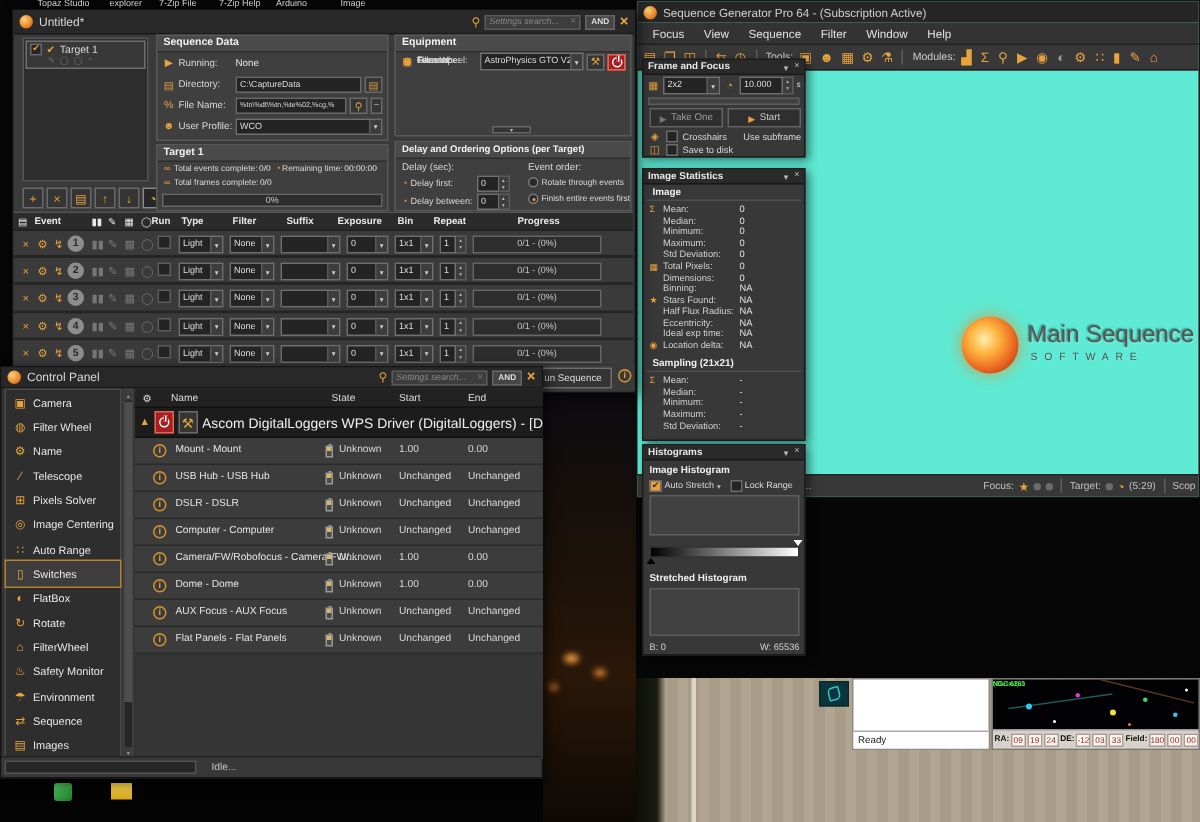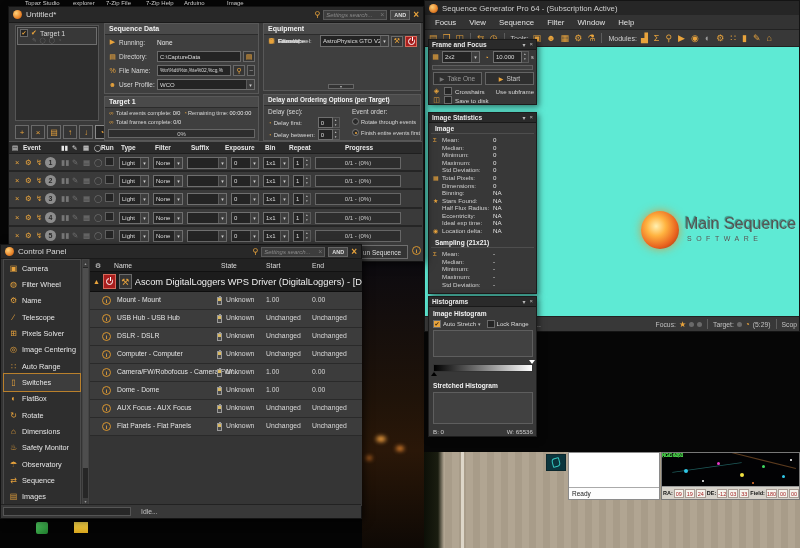--- a/index.html
+++ b/index.html
@@ -1066,31 +1066,31 @@
           <span>FlatBox</span>
         </div>
 
         <div class="side-item">
           <span class="ic og">↻</span>
           <span>Rotate</span>
         </div>
 
         <div class="side-item">
           <span class="ic og">⌂</span>
-          <span>Dimensions</span>
+          <span>FilterWheel</span>
         </div>
 
         <div class="side-item">
           <span class="ic og">♨</span>
           <span>Safety Monitor</span>
         </div>
 
         <div class="side-item">
           <span class="ic og">☂</span>
-          <span>Observatory</span>
+          <span>Environment</span>
         </div>
 
         <div class="side-item">
           <span class="ic og">⇄</span>
           <span>Sequence</span>
         </div>
 
         <div class="side-item">
           <span class="ic og">▤</span>
           <span>Images</span>

